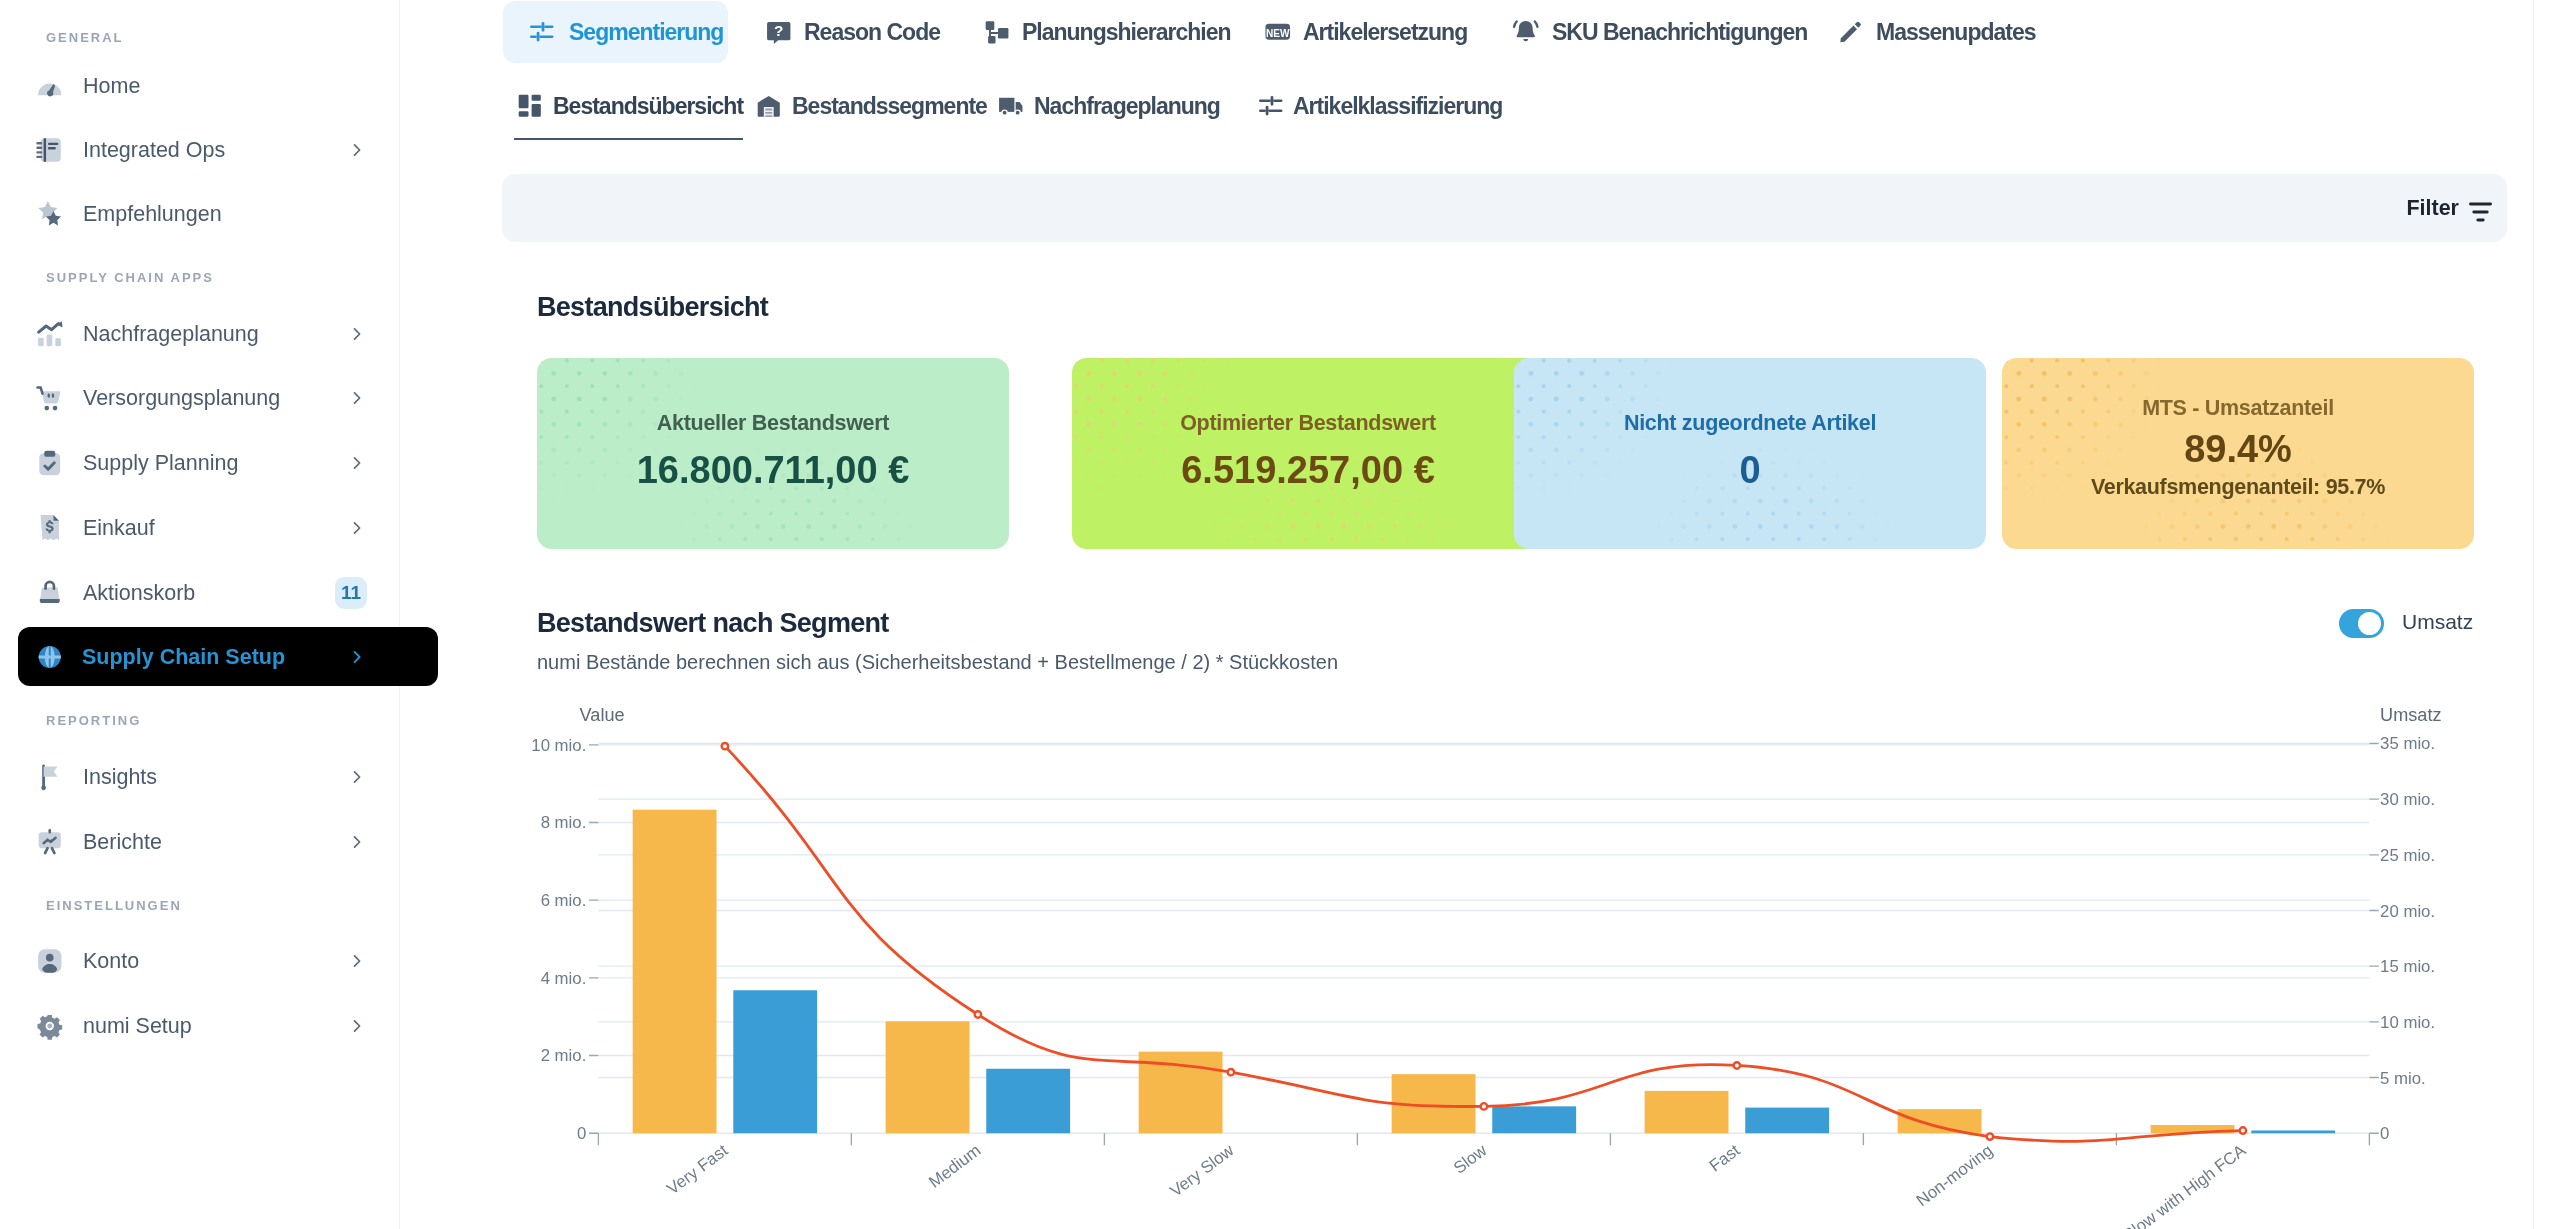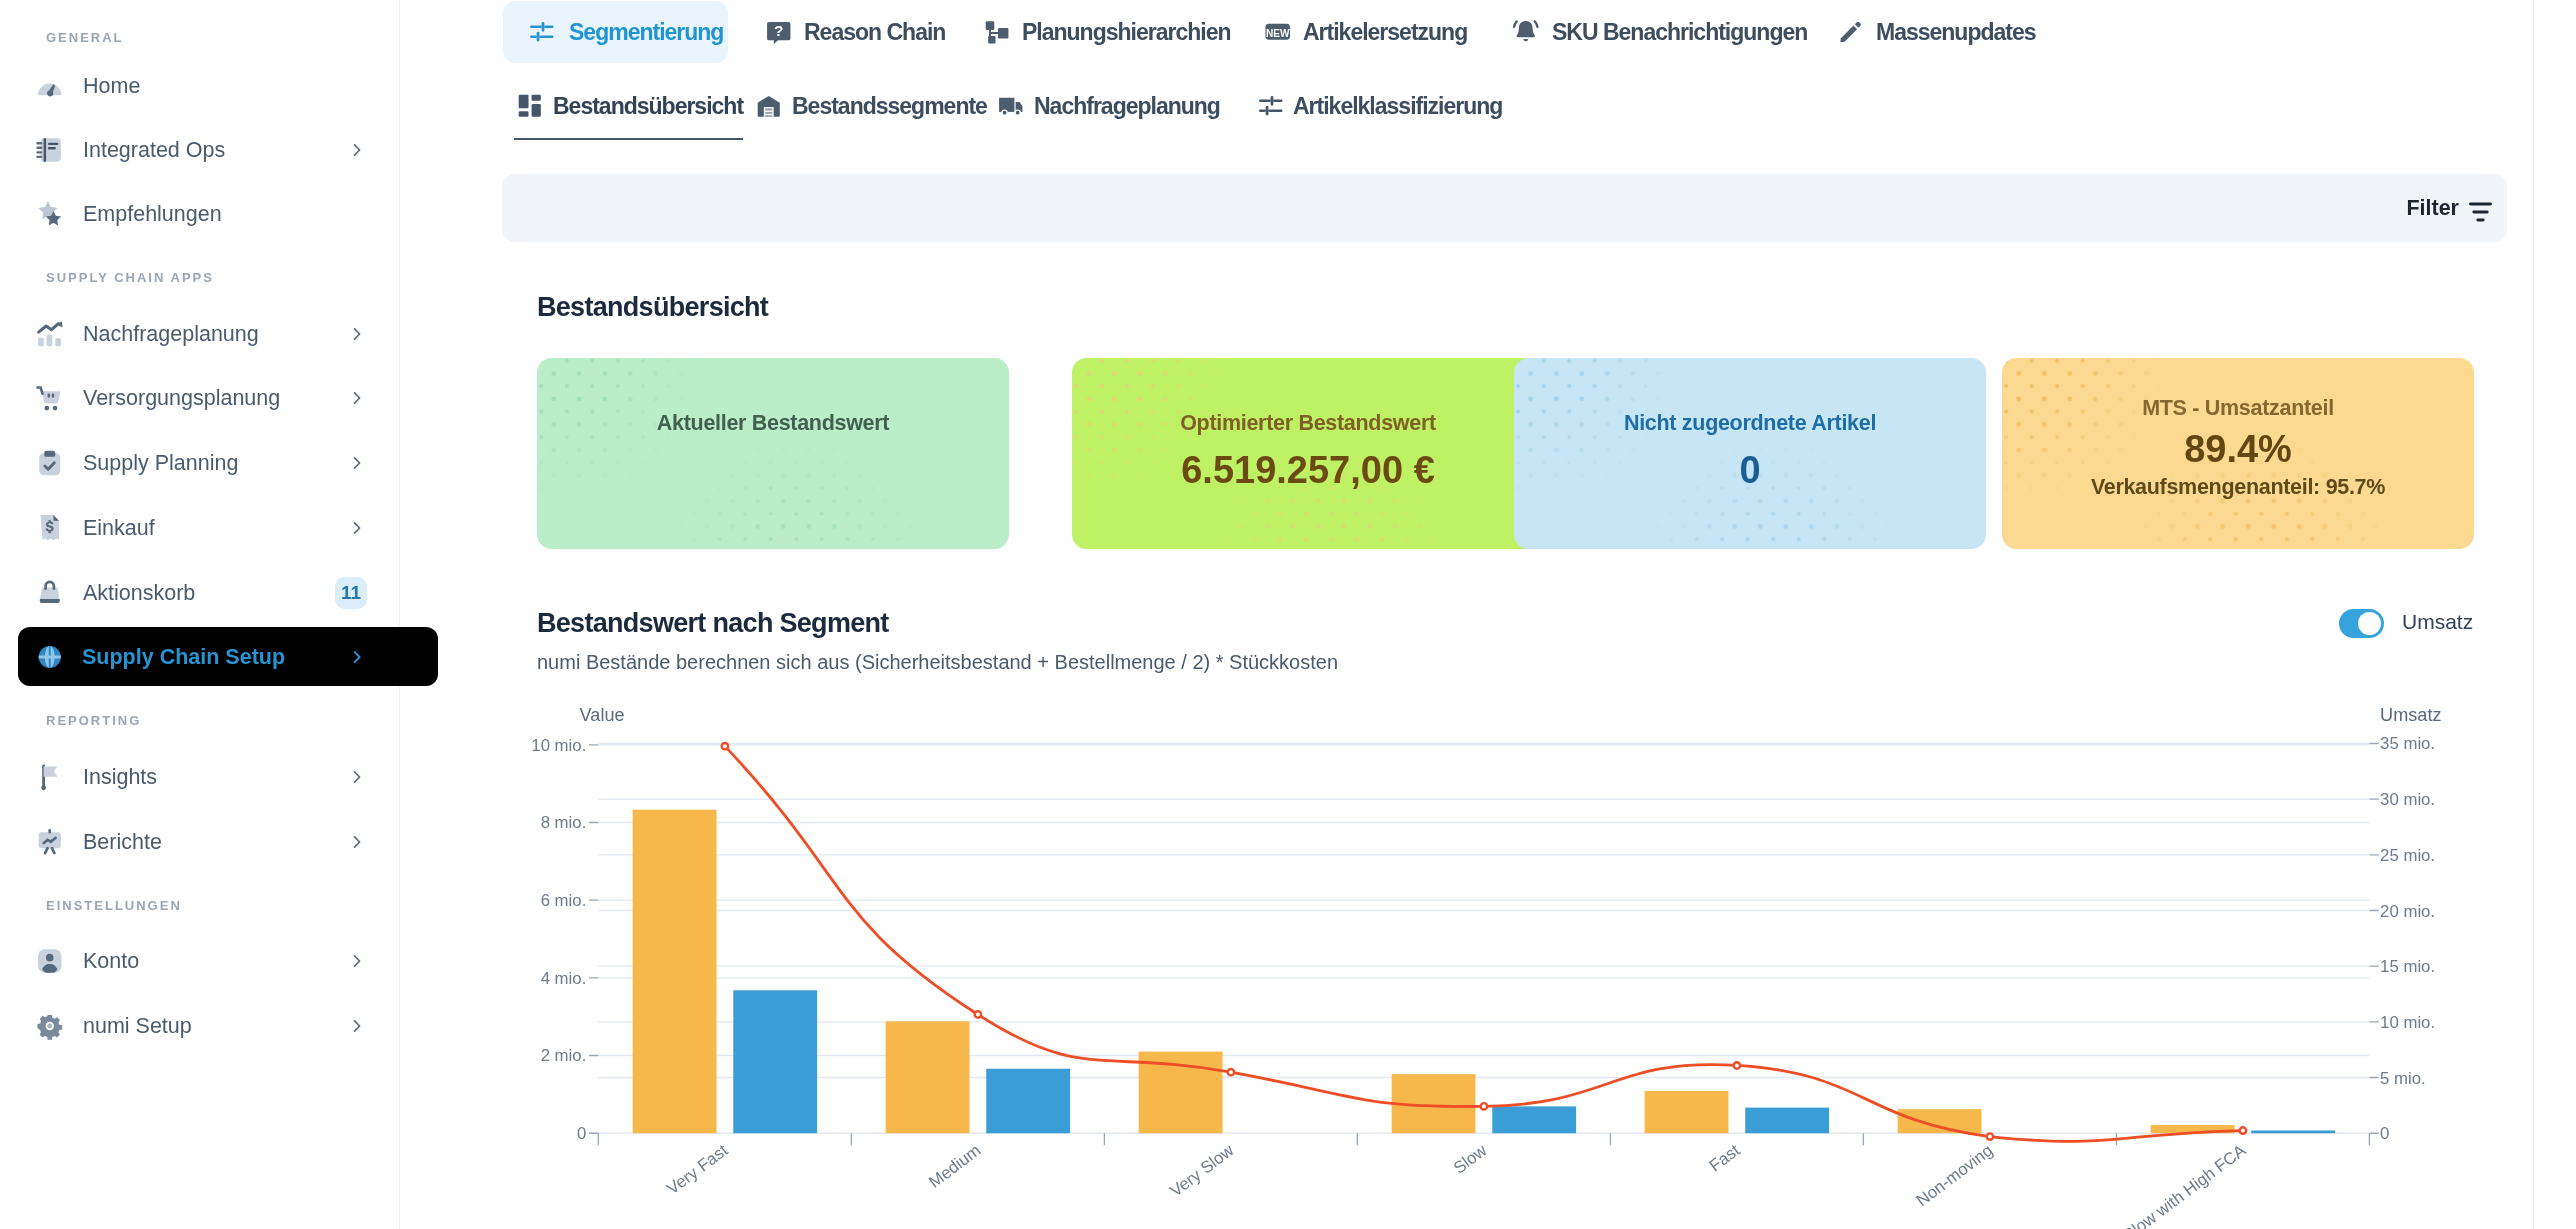--- a/index.html
+++ b/index.html
@@ -236,21 +236,21 @@
         <path d="M3.5 8h7.5M15 8h5.5M3.5 16h3.5M11 16h9.5"></path>
         <path d="M13 5.2v5.6M9 13.2v5.6" stroke-width="2.3"></path>
       </svg>
     <div class="txt" style="left:42px; color:#2095d3;">Segmentierung</div>
   </div>
   <div class="tab1" style="left:764px">
     <svg class="ico" viewBox="0 0 24 24">
         <path fill="#4d5d6e" d="M4 4h16a1.5 1.5 0 0 1 1.5 1.5v12A1.5 1.5 0 0 1 20 19h-8.5L8 22v-3H4a1.5 1.5 0 0 1-1.5-1.5v-12A1.5 1.5 0 0 1 4 4z"></path>
         <text x="12" y="15.6" font-size="12.5" font-weight="bold" fill="#fff" text-anchor="middle" font-family="Liberation Sans">?</text>
       </svg>
-    <div class="txt" style="left:40px">Reason Chain</div>
+    <div class="txt" style="left:40px">Reason Code</div>
   </div>
   <div class="tab1" style="left:982px">
     <svg class="ico" viewBox="0 0 24 24">
         <rect x="3" y="3.5" width="7" height="7" rx="1" fill="#4d5d6e"></rect>
         <rect x="13" y="9" width="8.5" height="8.5" rx="1" fill="#4d5d6e"></rect>
         <rect x="5" y="15.5" width="6" height="6" rx="1" fill="#4d5d6e"></rect>
         <path stroke="#4d5d6e" stroke-width="1.6" d="M6.5 10.5v8M6.5 13h7"></path>
       </svg>
     <div class="txt" style="left:40px">Planungshierarchien</div>
   </div>
@@ -317,20 +317,21 @@
     <svg class="abs" style="right:14.8px; top:27.5px;" width="23" height="20" viewBox="0 0 34 30" stroke="#1d2531" stroke-width="4.4" stroke-linecap="round">
         <path d="M2 3h30M7 15h20M13 27h8"></path>
       </svg>
   </div>
 
   <div class="h2" style="left:537px; top:292px;">Bestandsübersicht</div>
 
   <div class="card" style="left:537px; background:#bcedc9;">
     <div class="dots" style="background-image:radial-gradient(circle, #98dbb0 2.1px, rgba(152,219,176,0) 2.7px),radial-gradient(circle, #98dbb0 1.7px, rgba(152,219,176,0) 2.2px); background-size:25.5px 25.5px, 25.5px 25.5px; background-position:4px 2.7px, 17px 15.4px;"></div>
     <div class="t" style="top:53px; color:#42604f;">Aktueller Bestandswert</div>
+    <div class="v" style="top:91px; color:#175044;">16.800.711,00 €</div>
   </div>
   <div class="card" style="left:1030px; background:#bef264;margin-left:42px;">
     <div class="dots" style="background-image:radial-gradient(circle, #f2ca74 2.1px, rgba(242,202,116,0) 2.7px),radial-gradient(circle, #f2ca74 1.7px, rgba(242,202,116,0) 2.2px); background-size:25.5px 25.5px, 25.5px 25.5px; background-position:4px 2.7px, 17px 15.4px;"></div>
     <div class="t" style="top:53px; color:#7e6026;">Optimierter Bestandswert</div>
     <div class="v" style="top:91px; color:#6b4a14;">6.519.257,00 €</div>
   </div>
   <div class="card" style="left:1514px; background:#c7e6f5;">
     <div class="dots" style="background-image:radial-gradient(circle, #9bcde9 2.1px, rgba(155,205,233,0) 2.7px),radial-gradient(circle, #9bcde9 1.7px, rgba(155,205,233,0) 2.2px); background-size:25.5px 25.5px, 25.5px 25.5px; background-position:4px 2.7px, 17px 15.4px;"></div>
     <div class="t" style="top:53px; color:#1e6da7;">Nicht zugeordnete Artikel</div>
     <div class="v" style="top:91px; color:#1a5e95;">0</div>

